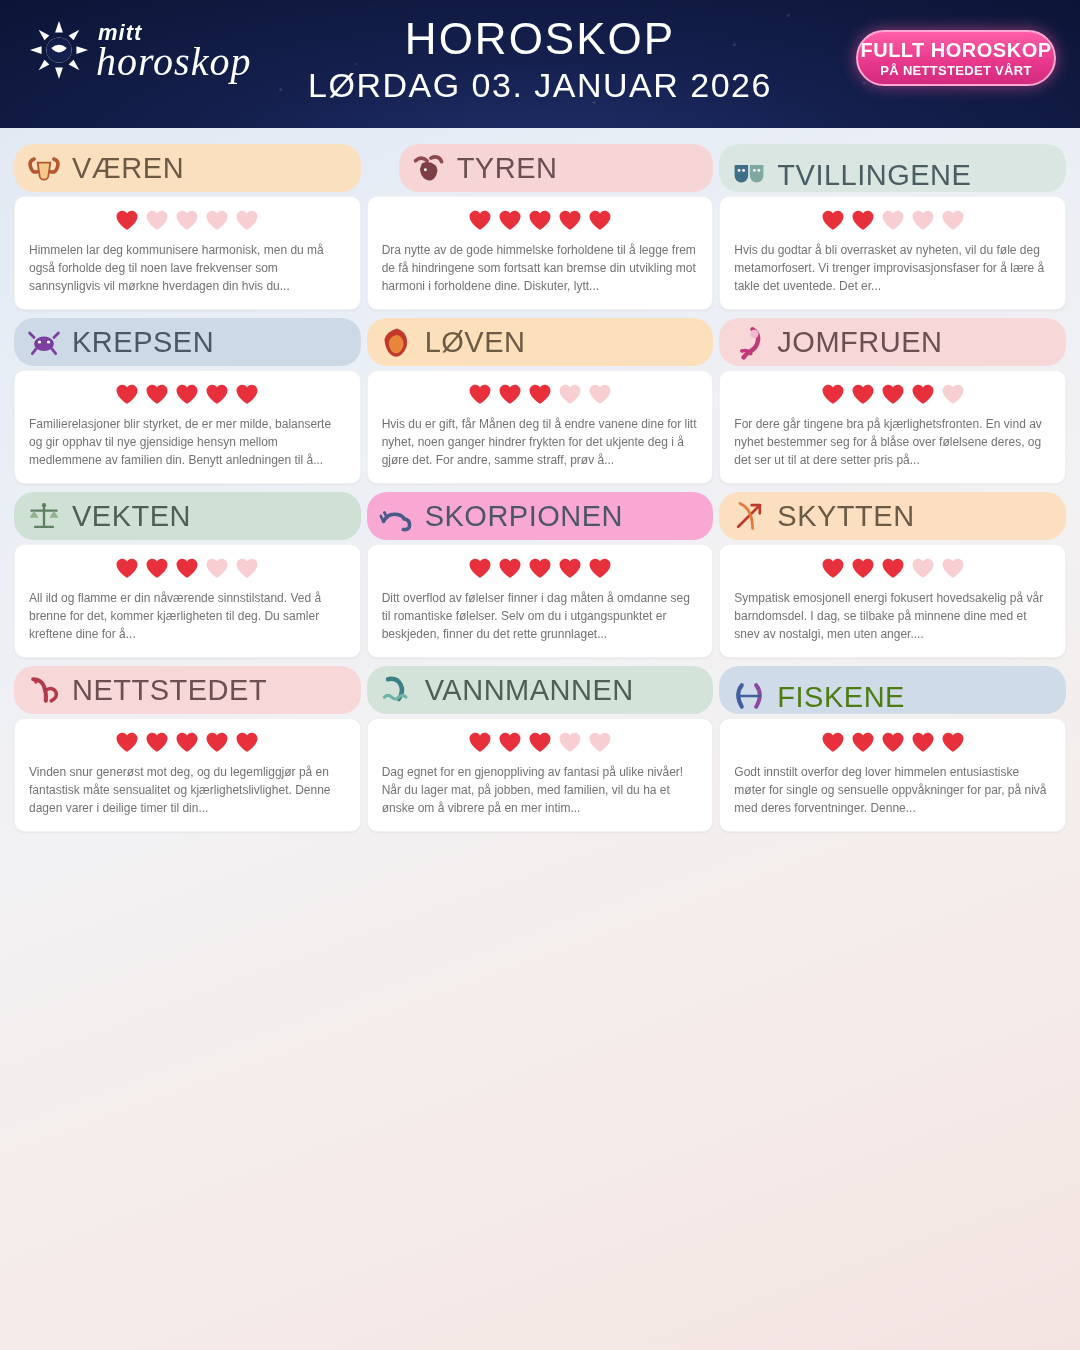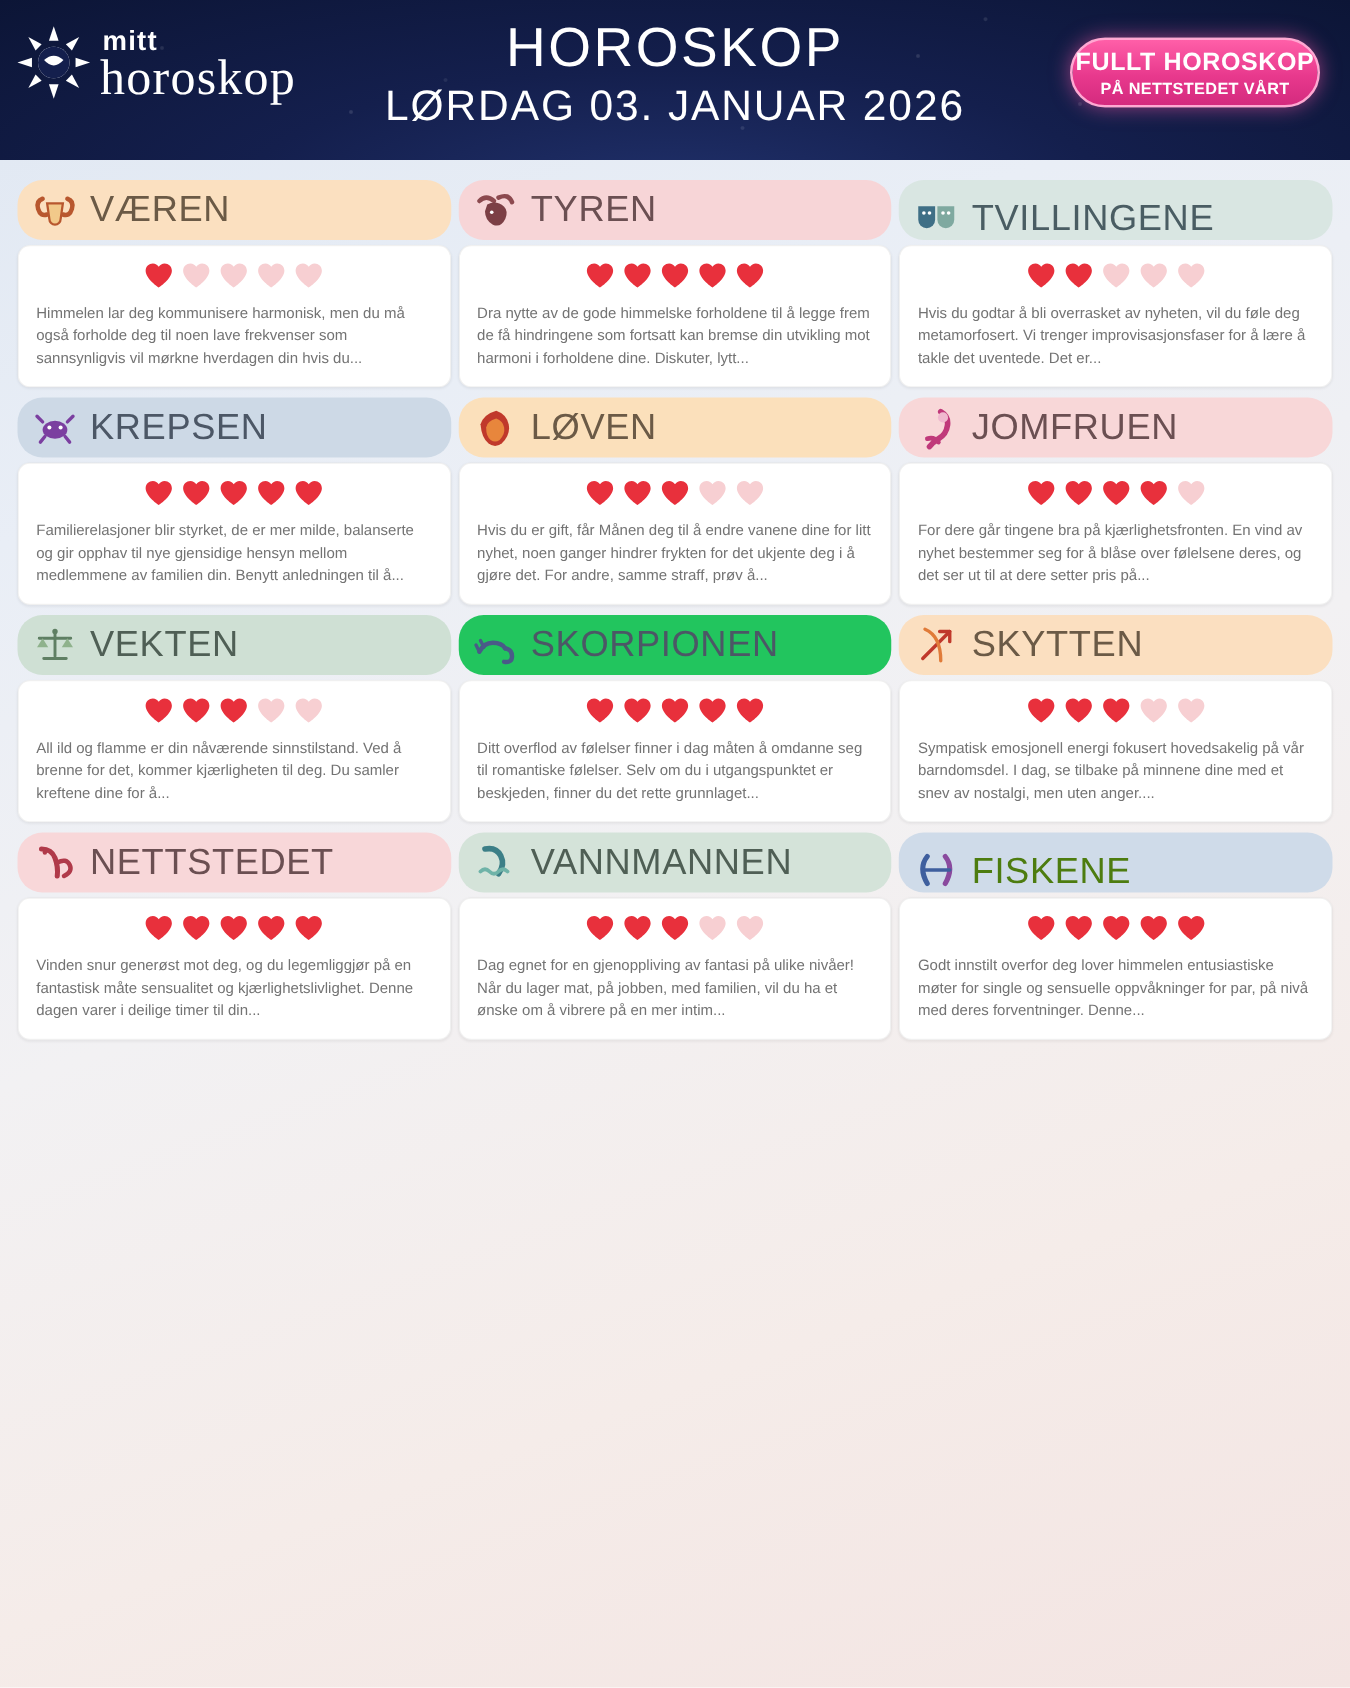--- a/index.html
+++ b/index.html
@@ -25,23 +25,24 @@
       radial-gradient(circle at 68% 35%, rgba(255,255,255,0.12) 0 1px, transparent 2px),
       radial-gradient(circle at 80% 65%, rgba(255,255,255,0.10) 0 1px, transparent 2px),
       radial-gradient(circle at 92% 25%, rgba(255,255,255,0.12) 0 1px, transparent 2px),
       radial-gradient(circle at 33% 50%, rgba(255,255,255,0.08) 0 1px, transparent 2px),
       radial-gradient(circle at 47% 62%, rgba(255,255,255,0.09) 0 1px, transparent 2px),
       radial-gradient(circle at 73% 12%, rgba(255,255,255,0.10) 0 1px, transparent 2px),
       radial-gradient(ellipse at 50% 120%, #20306a 0%, #141f4d 45%, #0c1536 100%);
     overflow: hidden;
   }
   .logo {
-    position: absolute; left: 12px; top: 18px;
+    position: absolute; left: 28px; top: 18px;
     display: flex; align-items: center; gap: 6px;
     color: #ffffff;
+    font-style: italic;
   }
   .logo-sun { width: 62px; height: 62px; position: relative; flex: 0 0 auto; }
   .logo-text { line-height: 1; padding-top: 4px; }
   .logo-text .mitt {
     font-size: 22px; font-weight: bold; letter-spacing: 1px;
     display: block; margin-bottom: -2px; margin-left: 2px;
   }
   .logo-text .horoskop {
     font-family: "Liberation Serif", serif;
     font-size: 40px; letter-spacing: 1px; display: block;
@@ -114,27 +115,27 @@
   }
   .heart { width: 24px; height: 22px; }
   .text {
     font-size: 12px;
     line-height: 1.5;
     color: #737373;
   }
 
   
   .h-varen      { background: #fbe0c0; color: #6b5a46; }
-  .h-tyren      { background: #f7d5d7; color: #6b4f52; }
+  .h-tyren      { background: #f7d5d7; color: #6b4f52; margin-left: 32px; }
   .h-tvillingene{ background: #d9e6e2; color: #4a5d63; align-items: flex-end; }
   .h-krepsen    { background: #cdd9e6; color: #4c5766; }
   .h-loven      { background: #fbe0bb; color: #6b5a46; }
   .h-jomfruen   { background: #f8d7d8; color: #6b4f52; }
   .h-vekten     { background: #cfe0d4; color: #4f5f55; }
-  .h-skorpionen { background: #22c55e; color: #4c5766; }
+  .h-skorpionen { background: #f9a8d4; color: #4c5766; }
   .h-skytten    { background: #fbdfc0; color: #6b5a46; }
   .h-steinbukken{ background: #f8d7d9; color: #6b4f52; }
   .h-vannmannen { background: #d4e3d9; color: #4f5f55; }
   .h-fiskene    { background: #cfdbe9; color: #4d7c0f; align-items: flex-end; }
 </style>
 </head>
 <body>
 
 <div class="header">
 

